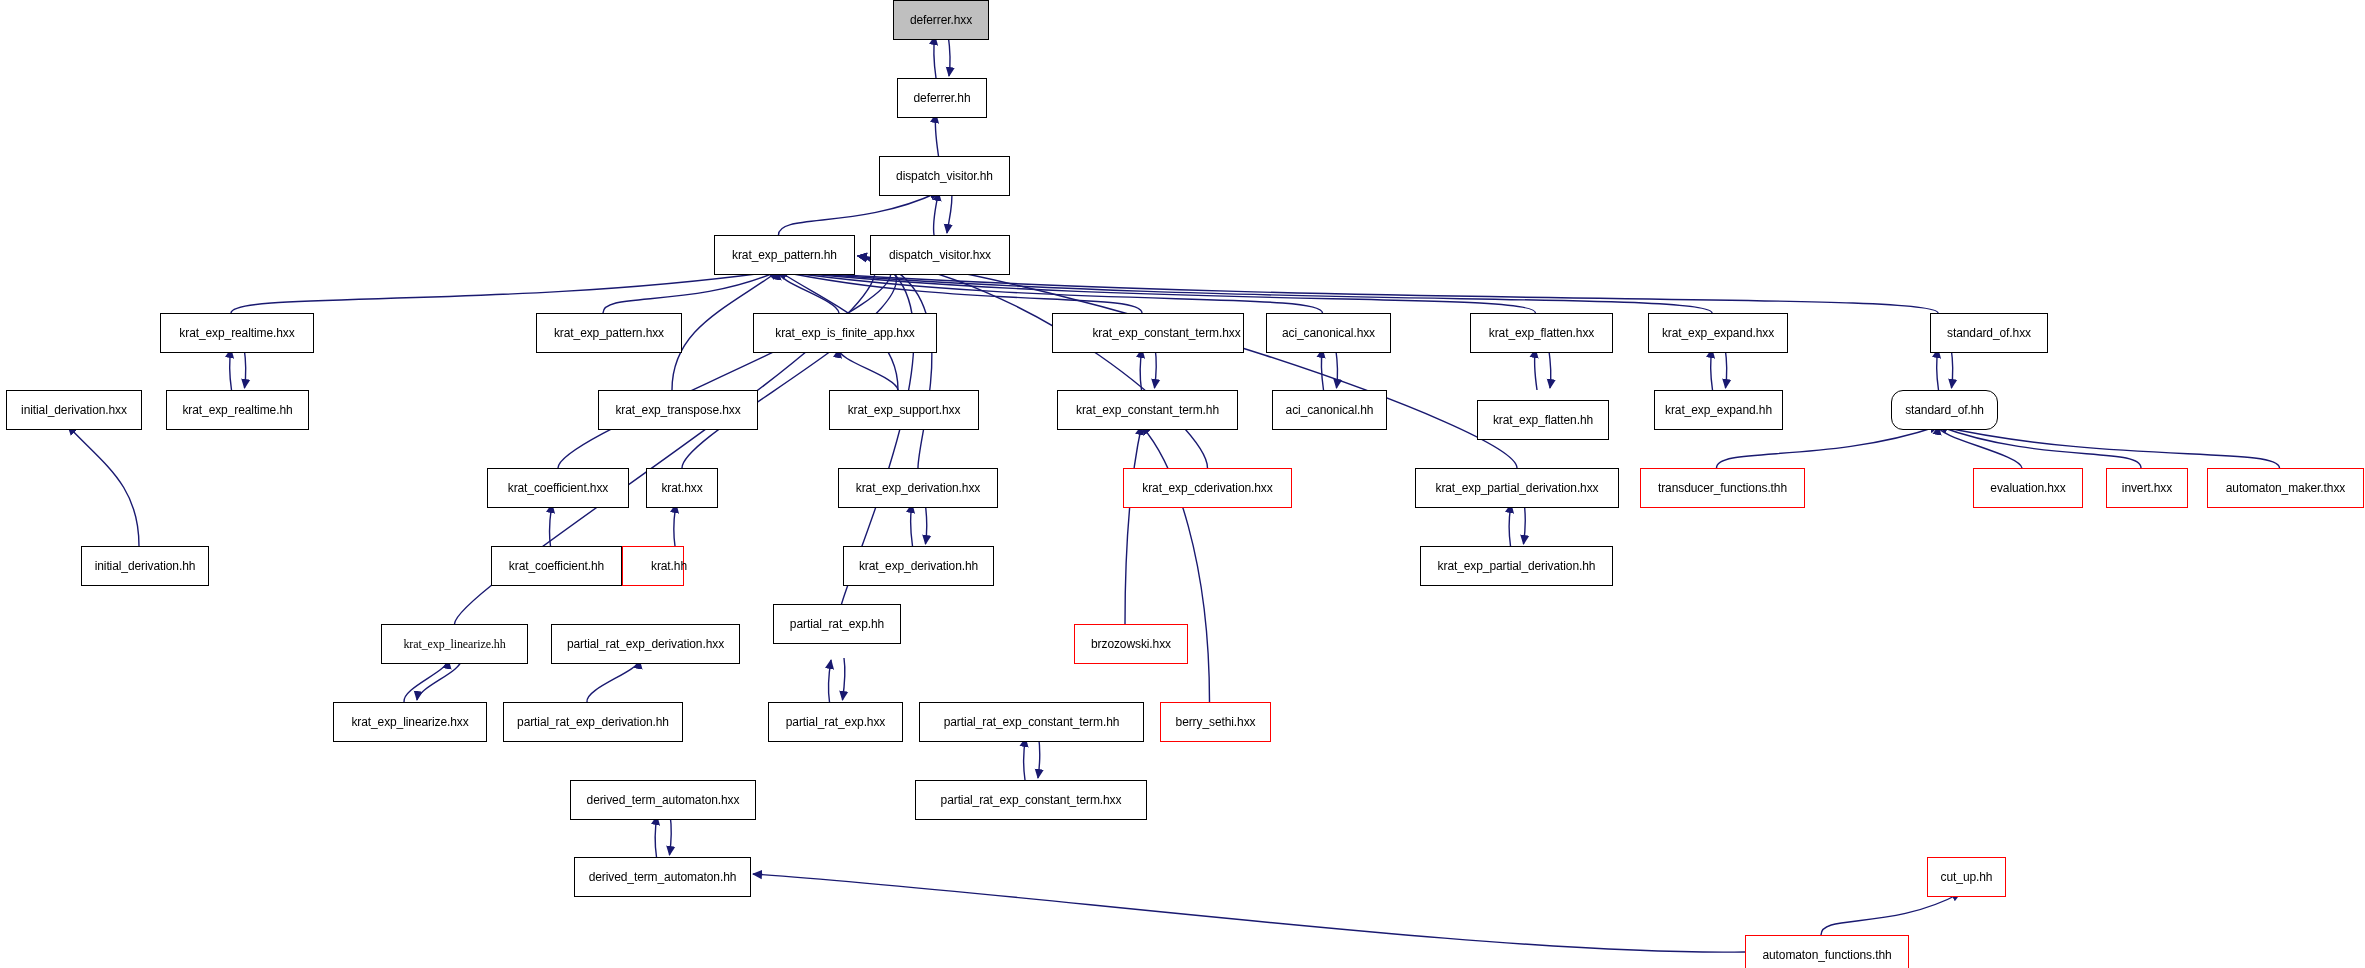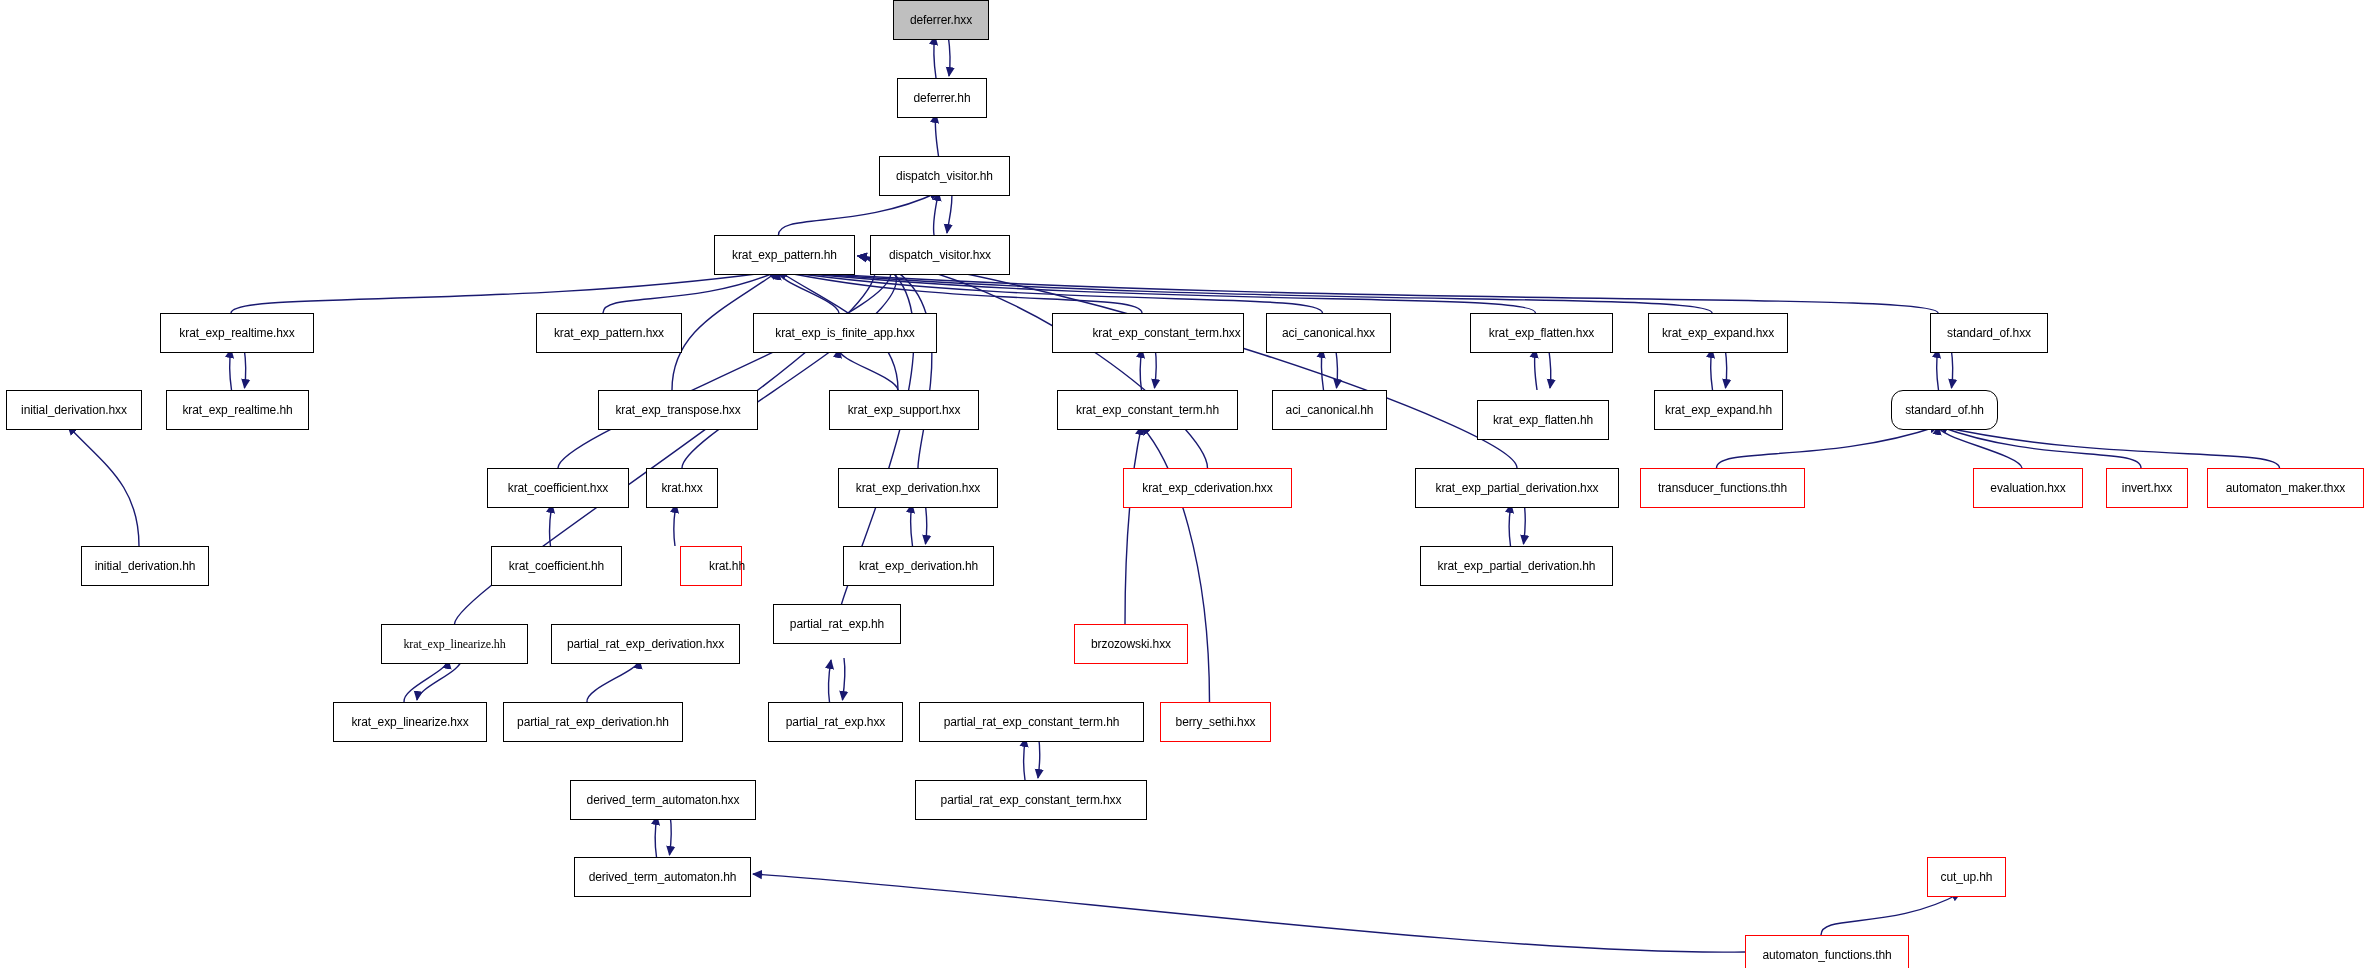--- a/index.html
+++ b/index.html
@@ -147,21 +147,21 @@
     <div class="node" style="left: 646px; top: 468px; width: 72px;">krat.hxx</div>
     <div class="node" style="left: 838px; top: 468px; width: 160px;">krat_exp_derivation.hxx</div>
     <div class="node red" style="left: 1123px; top: 468px; width: 169px;">krat_exp_cderivation.hxx</div>
     <div class="node" style="left: 1415px; top: 468px; width: 204px;">krat_exp_partial_derivation.hxx</div>
     <div class="node red" style="left: 1640px; top: 468px; width: 165px;">transducer_functions.thh</div>
     <div class="node red" style="left: 1973px; top: 468px; width: 110px;">evaluation.hxx</div>
     <div class="node red" style="left: 2106px; top: 468px; width: 82px;">invert.hxx</div>
     <div class="node red" style="left: 2207px; top: 468px; width: 157px;">automaton_maker.thxx</div>
     <div class="node" style="left: 81px; top: 546px; width: 128px;">initial_derivation.hh</div>
     <div class="node" style="left: 491px; top: 546px; width: 131px;">krat_coefficient.hh</div>
-    <div class="node red" style="left: 680px; top: 546px; width: 62px; padding-left: 41px;">krat.hh</div>
+    <div class="node red" style="left: 622px; top: 546px; width: 62px; padding-left: 41px;">krat.hh</div>
     <div class="node" style="left: 843px; top: 546px; width: 151px;">krat_exp_derivation.hh</div>
     <div class="node" style="left: 1420px; top: 546px; width: 193px;">krat_exp_partial_derivation.hh</div>
     <div class="node red" style="left: 1074px; top: 624px; width: 114px;">brzozowski.hxx</div>
     <div class="node" style="left: 381px; top: 624px; width: 147px; font-family: Liberation Serif, serif;">krat_exp_linearize.hh</div>
     <div class="node" style="left: 551px; top: 624px; width: 189px;">partial_rat_exp_derivation.hxx</div>
     <div class="node" style="left: 773px; top: 604px; width: 128px;">partial_rat_exp.hh</div>
     <div class="node red" style="left: 1927px; top: 857px; width: 79px;">cut_up.hh</div>
     <div class="node" style="left: 333px; top: 702px; width: 154px;">krat_exp_linearize.hxx</div>
     <div class="node" style="left: 503px; top: 702px; width: 180px;">partial_rat_exp_derivation.hh</div>
     <div class="node" style="left: 768px; top: 702px; width: 135px;">partial_rat_exp.hxx</div>

